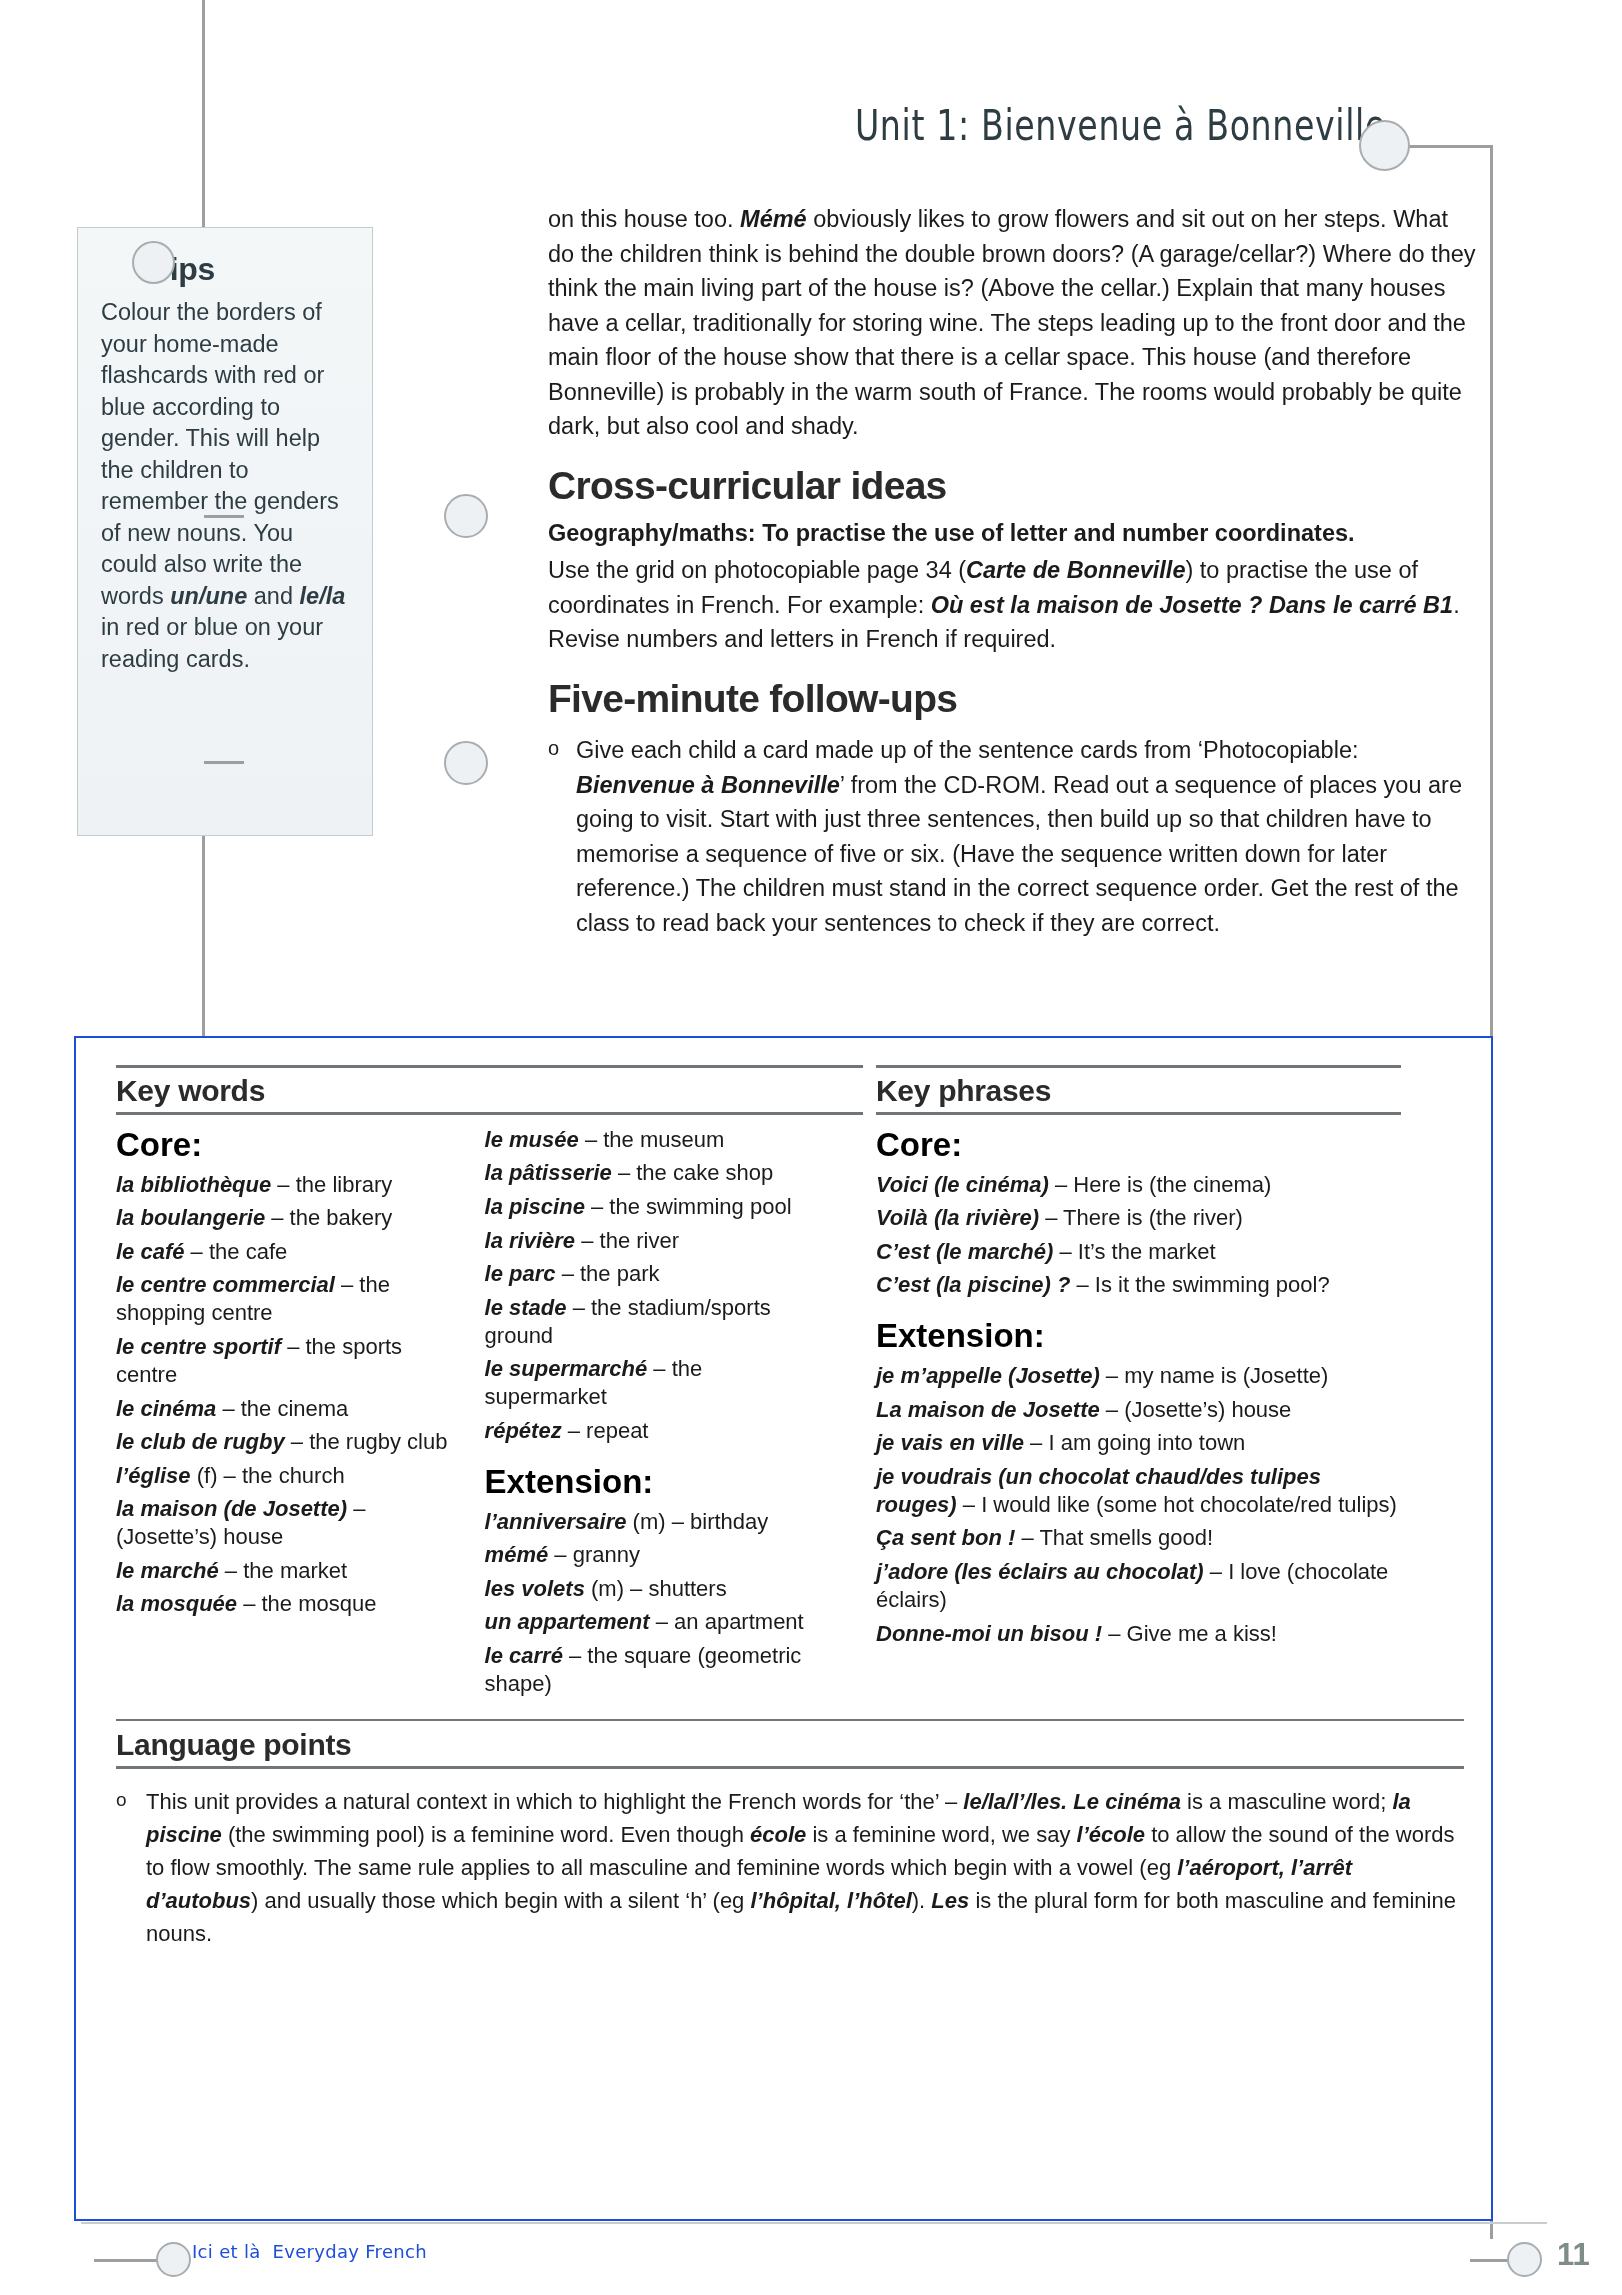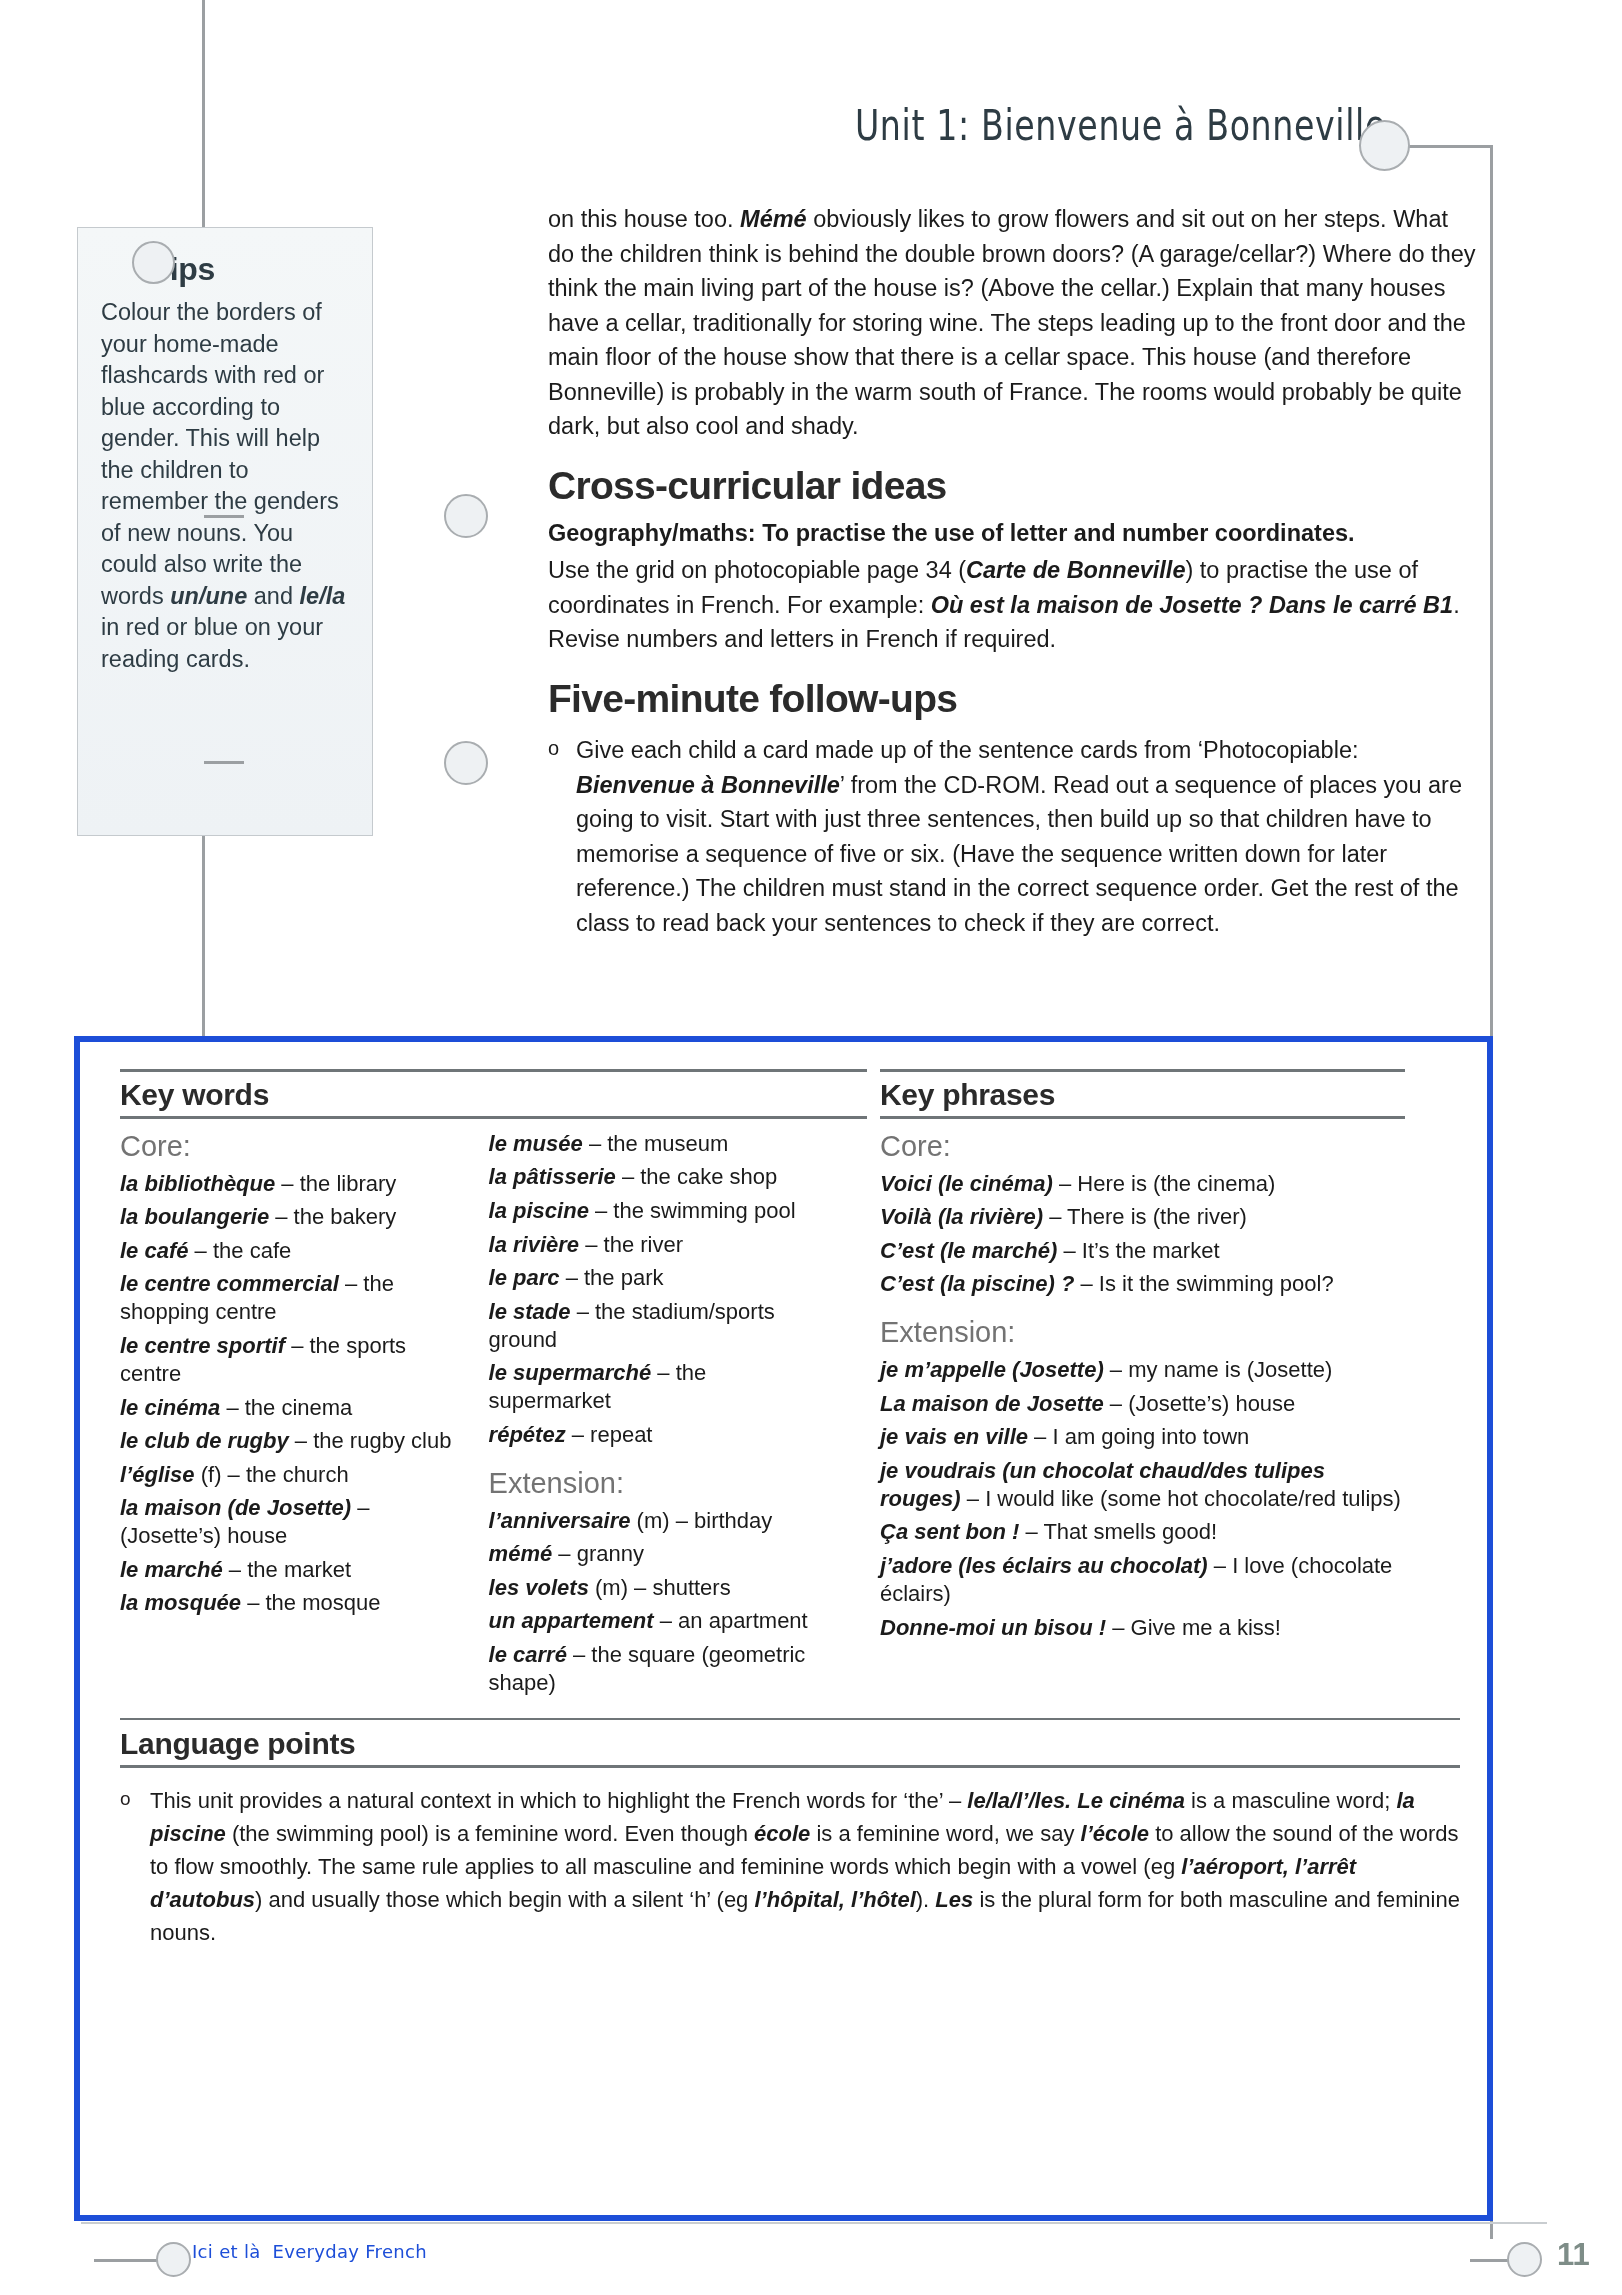--- a/index.html
+++ b/index.html
@@ -195,21 +195,21 @@
   }
   .bullet-text i { font-style: italic; font-weight: bold; }
 
   
   .panel {
     position: absolute;
     left: 74px;
     top: 1036px;
     width: 1419px;
     height: 1185px;
-    border: 6px solid #1d4ed8;
+    border: 2px solid #1d4ed8;
     box-sizing: border-box;
     background: #ffffff;
   }
   .panel-inner {
     position: absolute;
     left: 40px;
     top: 27px;
     right: 27px;
     bottom: 20px;
     background: #ffffff;
@@ -239,23 +239,23 @@
     margin: 0;
     letter-spacing: -0.3px;
   }
   .cols2 {
     display: flex;
     gap: 25.6px;
   }
   .col { width: 343px; }
   .col-wide { width: 100%; }
   .sub-head {
-    font-size: 29px;
-    font-weight: normal;
-    color: #737373;
+    font-size: 33px;
+    font-weight: bold;
+    color: #000000;
     margin: 0 0 6.7px 0;
   }
   .sub-head.spaced { margin-top: 18px; }
   .entry {
     font-size: 22px;
     line-height: 1.28;
     color: #1b1b1b;
     margin-bottom: 5.4px;
   }
   .entry i { font-style: italic; font-weight: bold; }

